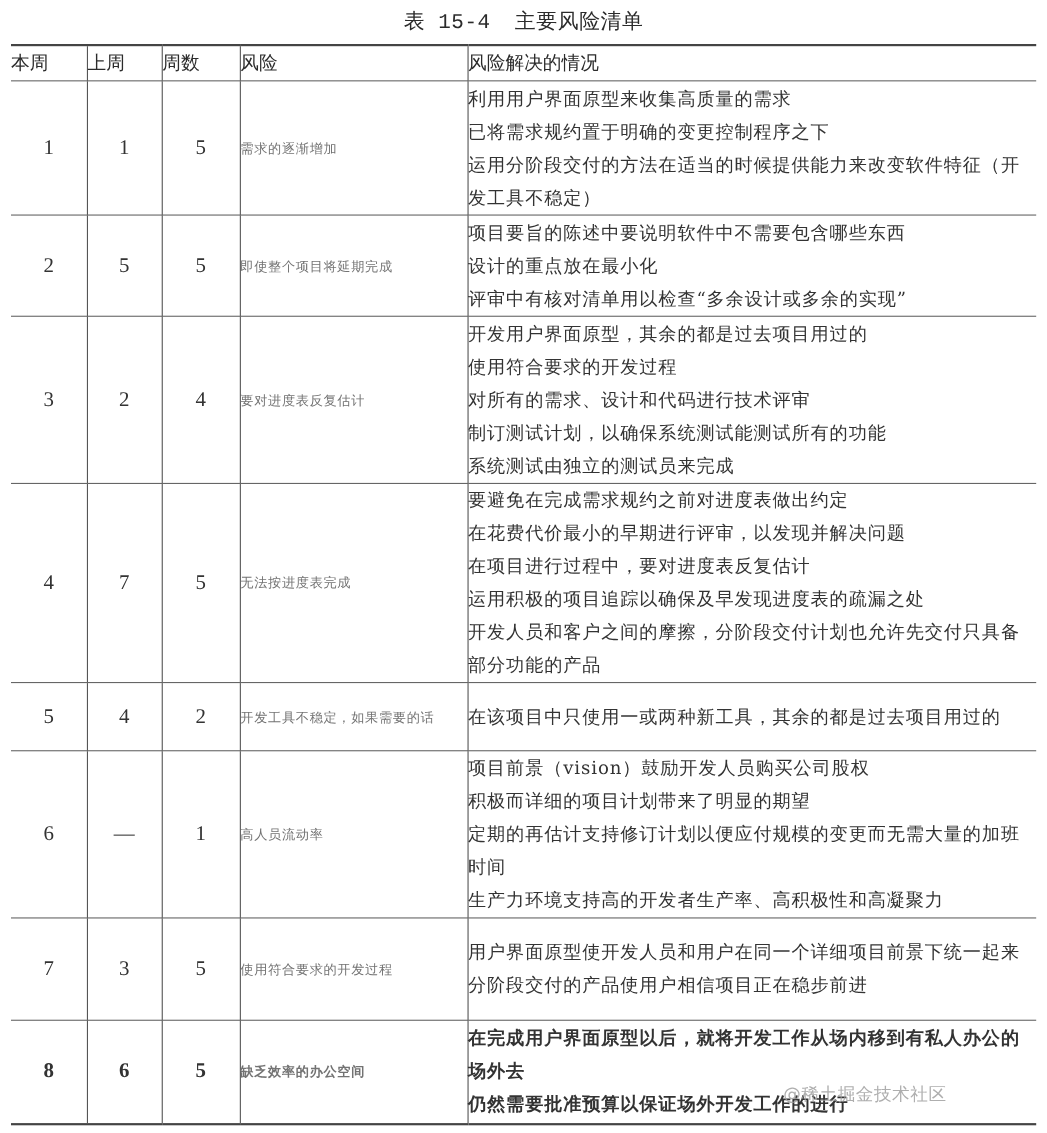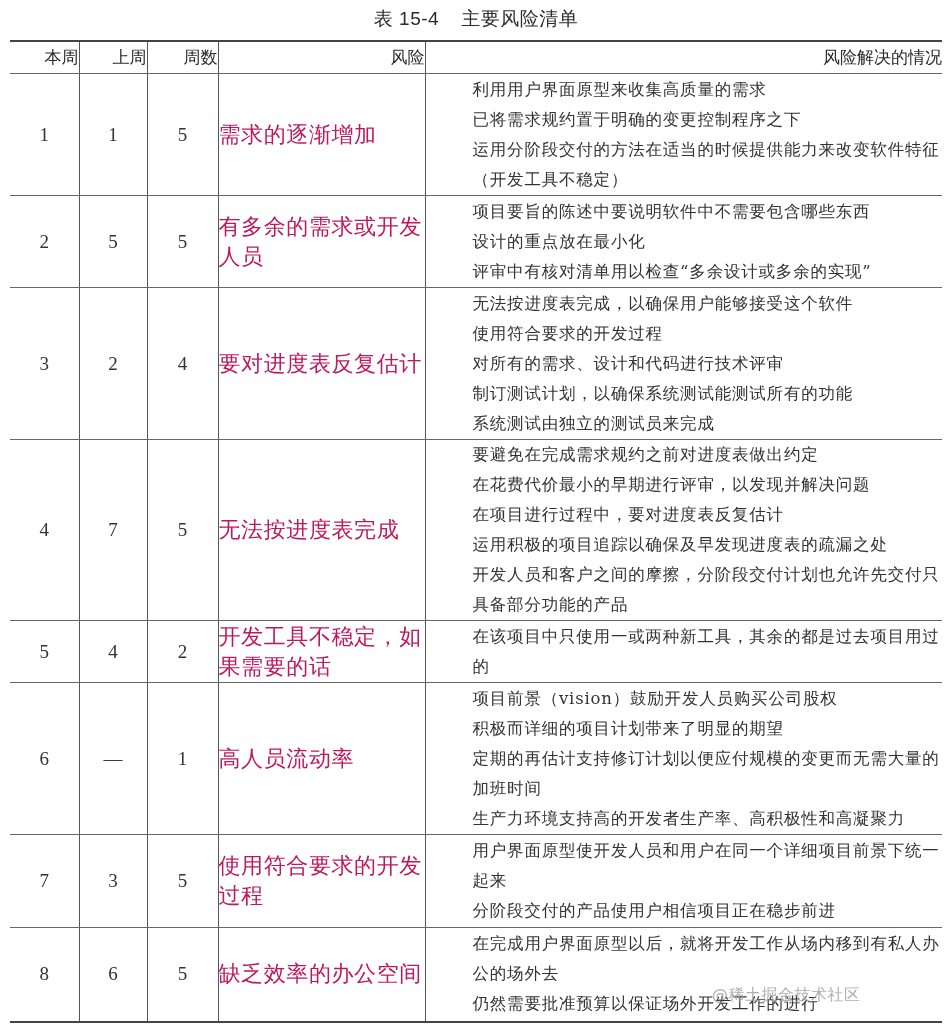--- a/index.html
+++ b/index.html
@@ -14,21 +14,21 @@
       overflow: hidden;
       font-family: "DejaVu Serif", "Liberation Serif", serif;
       color: #2a2a2a;
     }
     .caption {
       position: absolute;
       left: 0;
       top: 6px;
       width: 952px;
       text-align: center;
-      font-family: Liberation Sans, sans-serif;
+      font-family: Liberation Mono, monospace;
       font-size: 19px;
       color: #2b2b2b;
       letter-spacing: 0.5px;
     }
     .caption .num { margin-right: 22px; }
     table.risk {
       position: absolute;
       left: 10px;
       top: 40px;
       width: 932px;
@@ -49,50 +49,51 @@
     }
     table.risk tr > *:first-child { border-left: none; }
     table.risk tr > *:last-child { border-right: none; }
     table.risk thead tr th {
       border-top: 2.5px solid #444;
       height: 31px;
       font-family: "DejaVu Sans", "Liberation Sans", sans-serif;
       font-weight: normal;
       font-size: 17px;
       color: #2b2b2b;
-      text-align: right;
+      text-align: left;
       vertical-align: middle;
     }
     table.risk tbody tr:last-child td {
       border-bottom: 2.5px solid #444;
+      font-weight: bold;
     }
     td.num {
       text-align: center;
       vertical-align: middle;
       font-family: "Liberation Serif", "DejaVu Serif", serif;
       font-size: 19px;
       color: #333;
     }
     td.risk-name {
       vertical-align: middle;
       padding: 0 6px 0 8px;
-      font-size: 22px;
+      font-size: 12px;
       line-height: 30px;
-      color: #be185d;
+      color: #737373;
       letter-spacing: 0.6px;
     }
     td.resolution {
       vertical-align: middle;
       padding: 0 4px 0 8px;
       font-size: 16.5px;
       line-height: 30px;
       color: #333;
       letter-spacing: 0.8px;
     }
-    .line { display: block; white-space: nowrap; margin-left: 47px; }
+    .line { display: block; white-space: nowrap; }
     .line.wrap { white-space: normal; }
     .watermark {
       position: absolute;
       left: 712px;
       top: 985px;
       font-family: "DejaVu Sans", "Liberation Sans", sans-serif;
       font-size: 16px;
       color: rgba(160,160,160,0.85);
       letter-spacing: 0.5px;
     }
@@ -132,35 +133,35 @@
         <span class="line">利用用户界面原型来收集高质量的需求</span>
         <span class="line">已将需求规约置于明确的变更控制程序之下</span>
         <span class="line wrap">运用分阶段交付的方法在适当的时候提供能力来改变软件特征（开发工具不稳定）</span>
       </td>
     </tr>
 
     <tr style="height:92px">
       <td class="num">2</td>
       <td class="num">5</td>
       <td class="num">5</td>
-      <td class="risk-name">有多余的需求或开发人员</td>
+      <td class="risk-name">即使整个项目将延期完成</td>
       <td class="resolution">
         <span class="line">项目要旨的陈述中要说明软件中不需要包含哪些东西</span>
         <span class="line">设计的重点放在最小化</span>
         <span class="line">评审中有核对清单用以检查“多余设计或多余的实现”</span>
       </td>
     </tr>
 
     <tr style="height:152px">
       <td class="num">3</td>
       <td class="num">2</td>
       <td class="num">4</td>
       <td class="risk-name">要对进度表反复估计</td>
       <td class="resolution">
-        <span class="line">无法按进度表完成，以确保用户能够接受这个软件</span>
+        <span class="line">开发用户界面原型，其余的都是过去项目用过的</span>
         <span class="line">使用符合要求的开发过程</span>
         <span class="line">对所有的需求、设计和代码进行技术评审</span>
         <span class="line">制订测试计划，以确保系统测试能测试所有的功能</span>
         <span class="line">系统测试由独立的测试员来完成</span>
       </td>
     </tr>
 
     <tr style="height:181px">
       <td class="num">4</td>
       <td class="num">7</td>

